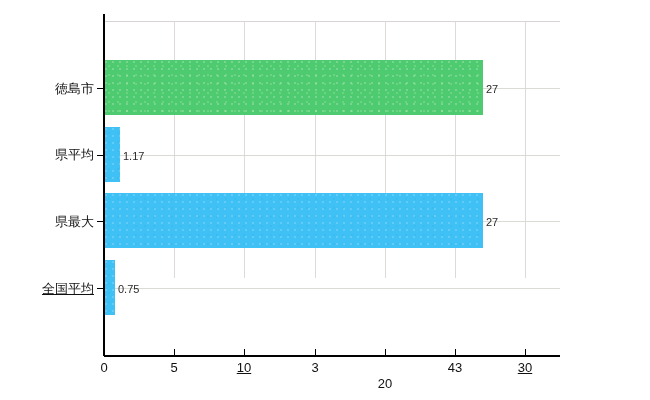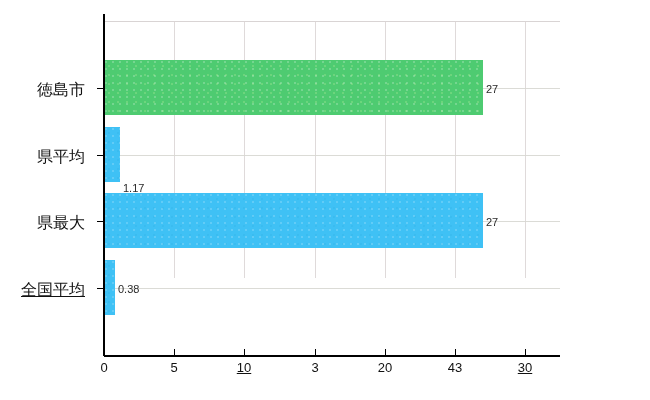--- a/index.html
+++ b/index.html
@@ -113,23 +113,23 @@
   .value-label {
     position: absolute;
     font-size: 11px;
     color: #2b2b2b;
     line-height: 1;
     white-space: nowrap;
   }
 
   .cat-label {
     position: absolute;
-    right: 9px;
+    right: 0;
     text-align: right;
-    font-size: 16px;
+    font-size: 13px;
     color: #111111;
     line-height: 1;
     white-space: nowrap;
   }
   #y-labels {
     position: absolute;
     left: 0;
     top: 0;
     width: 94px;
     height: 400px;
@@ -165,54 +165,54 @@
 
     <div class="hgrid" style="top:67px;"></div>
     <div class="hgrid" style="top:134px;"></div>
     <div class="hgrid" style="top:200px;"></div>
     <div class="hgrid" style="top:267px;"></div>
 
     <div class="bar green" style="top:39px; width:379px;"></div>
     <div class="value-label" style="left:382px; top:63px;">27</div>
 
     <div class="bar blue" style="top:106px; width:16px;"></div>
-    <div class="value-label" style="left:19px; top:130px;margin-top:32px;">1.17</div>
+    <div class="value-label" style="left:19px; top:130px;">1.17</div>
 
     <div class="bar blue" style="top:172px; width:379px;"></div>
     <div class="value-label" style="left:382px; top:196px;">27</div>
 
     <div class="bar blue" style="top:239px; width:11px;"></div>
-    <div class="value-label" style="left:14px; top:263px;">0.38</div>
+    <div class="value-label" style="left:14px; top:263px;">0.75</div>
 
   </div>
 
   <div id="y-axis-line"></div>
   <div id="x-axis-line"></div>
 
   <div class="y-tick" style="top:88px;"></div>
   <div class="y-tick" style="top:155px;"></div>
   <div class="y-tick" style="top:221px;"></div>
   <div class="y-tick" style="top:288px;"></div>
 
   <div id="y-labels">
     <div class="cat-label" style="top:82px;">徳島市</div>
-    <div class="cat-label" style="top:149px;">県平均</div>
+    <div class="cat-label" style="top:149px;font-family:Liberation Mono, monospace;">県平均</div>
     <div class="cat-label" style="top:215px;">県最大</div>
     <div class="cat-label" style="top:282px;text-decoration:underline;">全国平均</div>
   </div>
 
   <div class="x-tick" style="left:104px;"></div>
   <div class="x-tick" style="left:174px;"></div>
   <div class="x-tick" style="left:244px;"></div>
   <div class="x-tick" style="left:315px;"></div>
   <div class="x-tick" style="left:385px;"></div>
   <div class="x-tick" style="left:455px;"></div>
   <div class="x-tick" style="left:525px;"></div>
 
   <div class="x-label" style="left:104px;">0</div>
   <div class="x-label" style="left:174px;">5</div>
   <div class="x-label" style="left:244px;text-decoration:underline;">10</div>
   <div class="x-label" style="left:315px;">3</div>
-  <div class="x-label" style="left:385px;">20</div>
+  <div class="x-label" style="left:385px;margin-top:16px;">20</div>
   <div class="x-label" style="left:455px;">43</div>
   <div class="x-label" style="left:525px;text-decoration:underline;">30</div>
 
 </div>
 
 </body></html>

